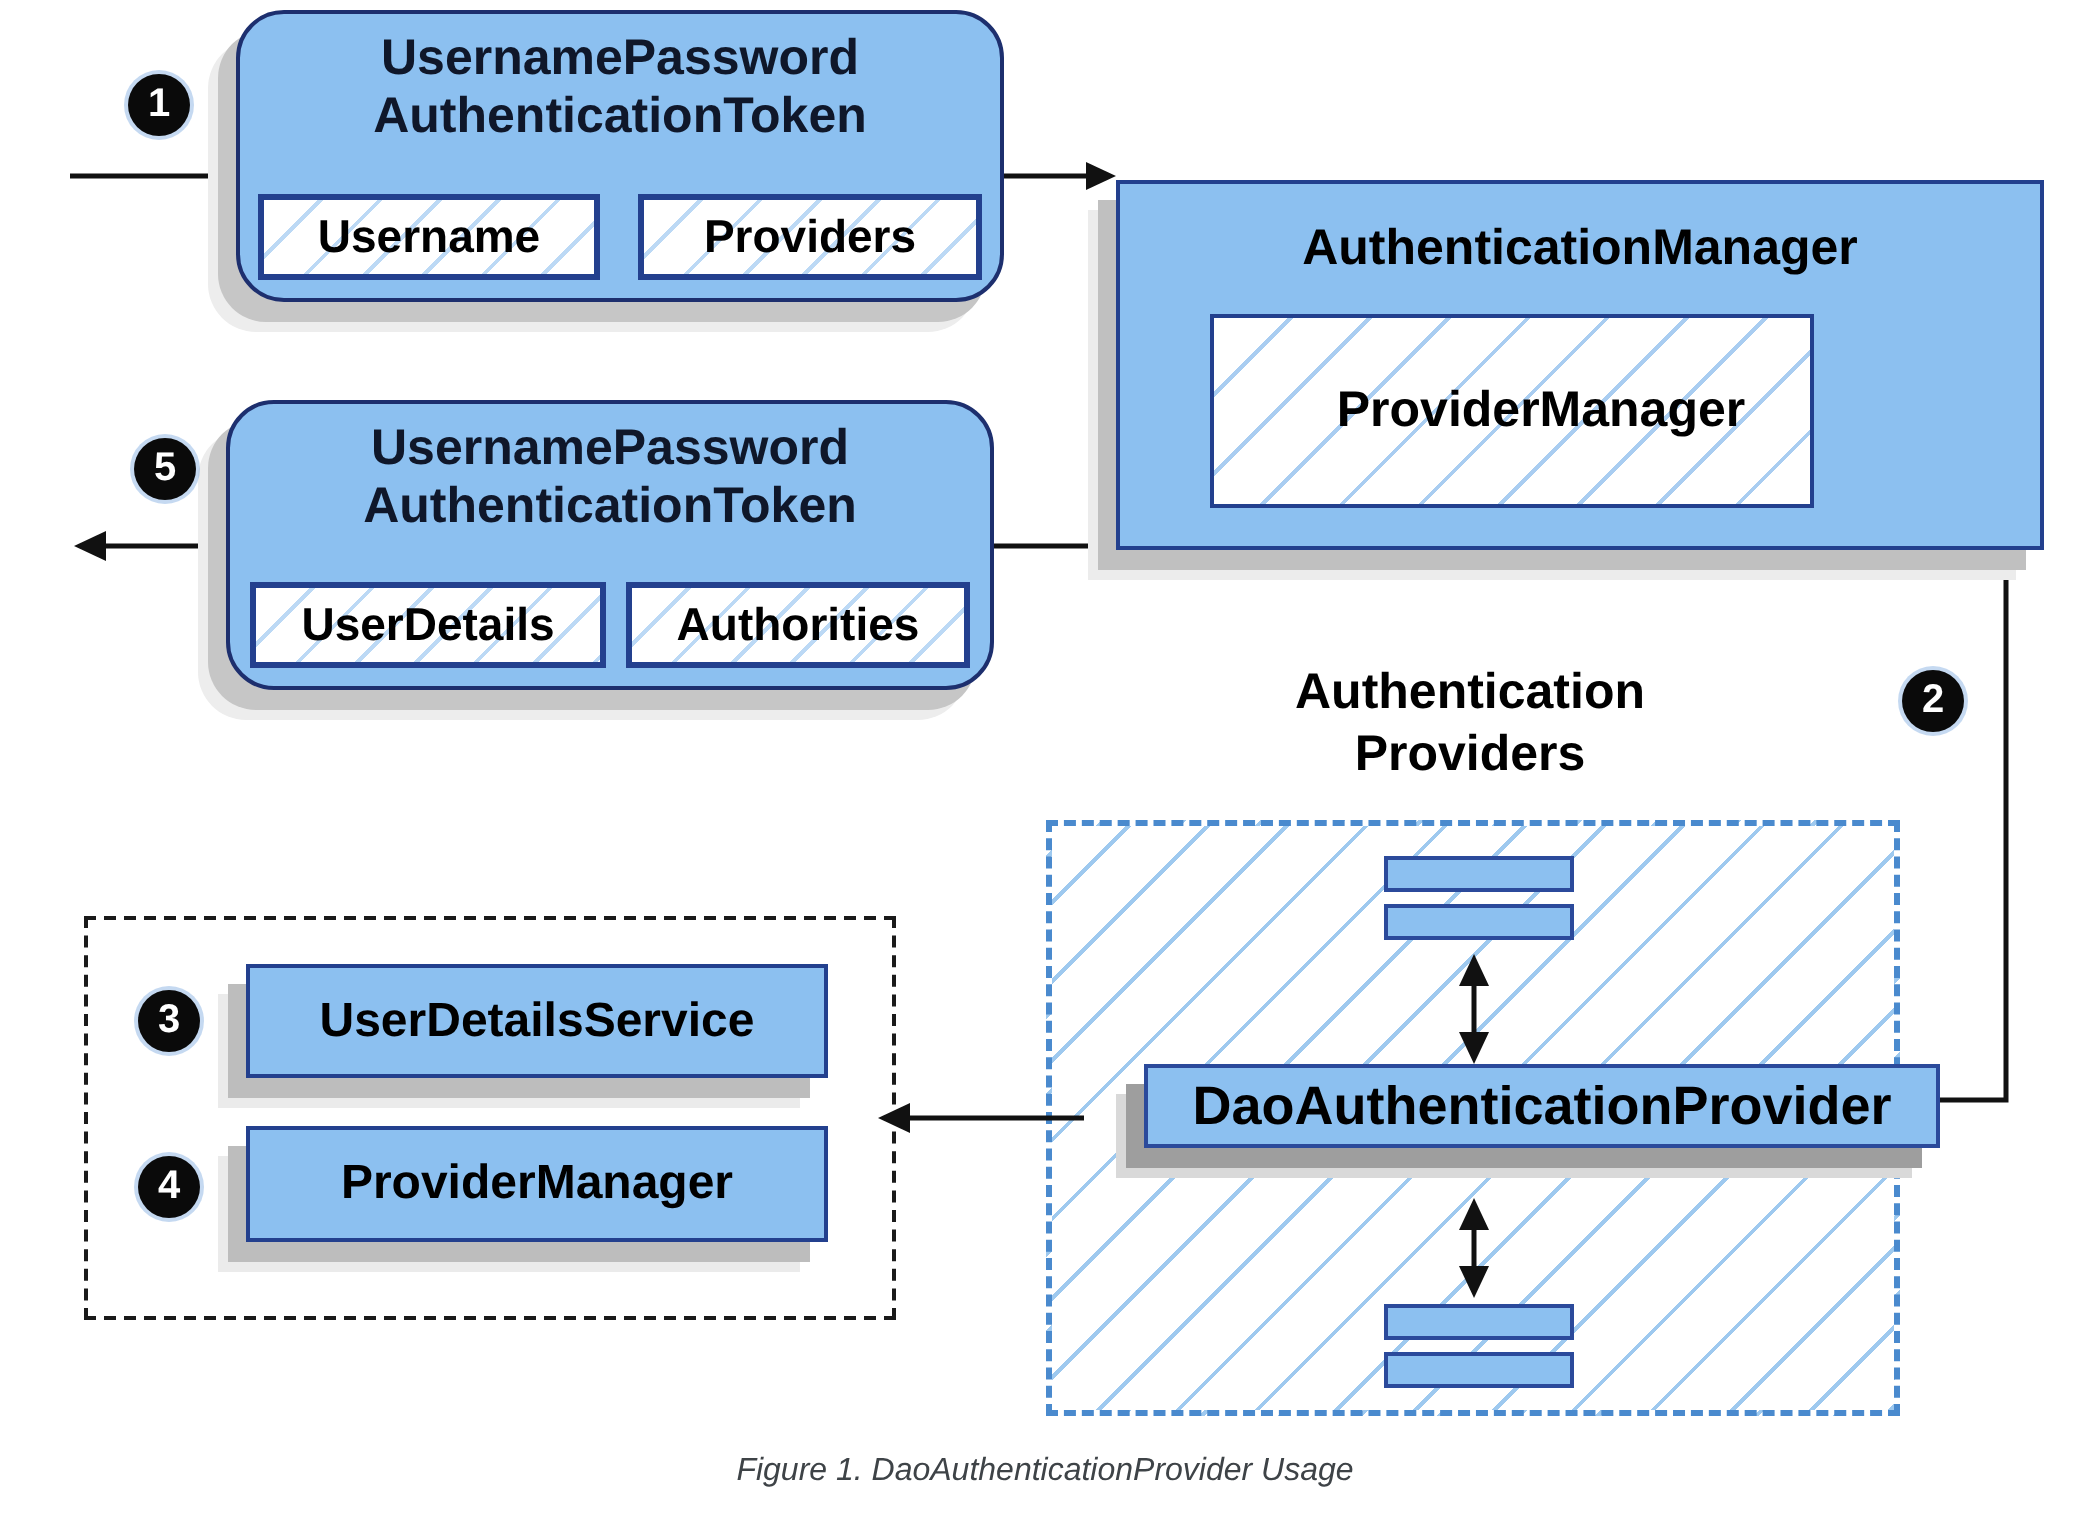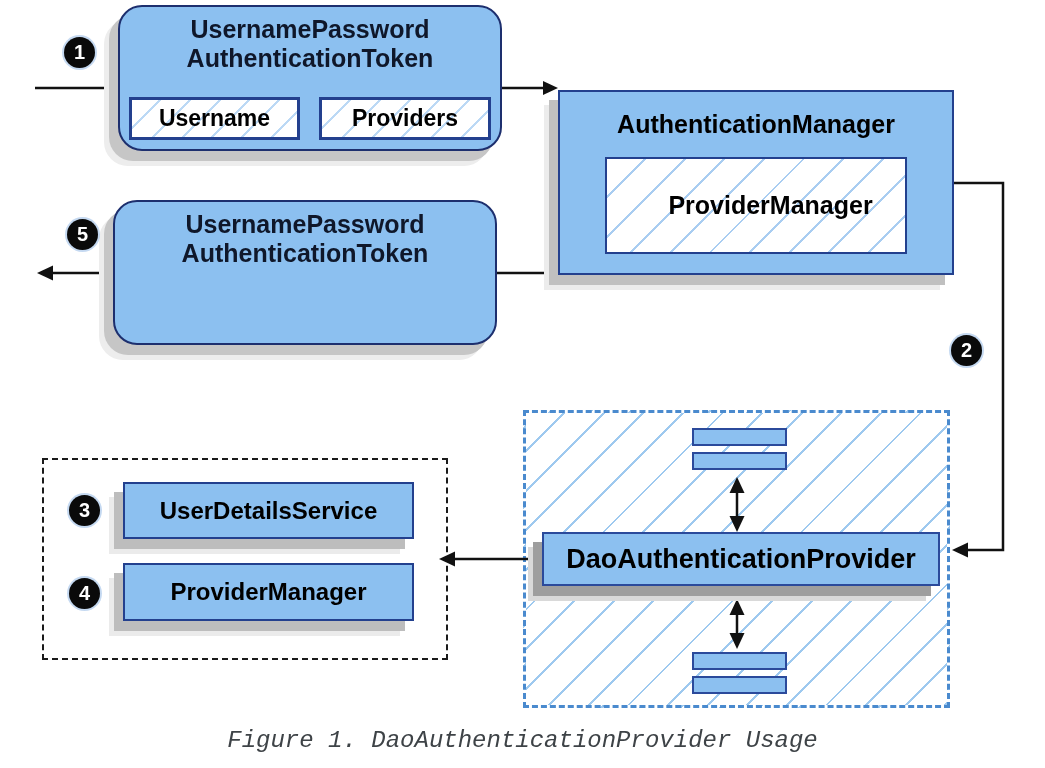--- a/index.html
+++ b/index.html
@@ -103,22 +103,22 @@
     color: #000;
   }
   .bar {
     position: absolute;
     width: 95px; height: 18px;
     background: #8cc0f0;
     border: 2px solid #2b4a9b;
   }
   .dao {
     position: absolute;
-    left: 542px; top: 532px;
-    width: 398px; height: 54px;
+    left: 572px; top: 532px;
+    width: 398px; height: 42px;
     background: #8cc0f0;
     border: 2px solid #2b4a9b;
     box-shadow: -9px 10px 0 #9e9e9e, -14px 15px 0 #d9d9d9;
     display: flex;
     align-items: center;
     justify-content: center;
     font-weight: bold;
     font-size: 27px;
     color: #000;
   }
@@ -170,32 +170,36 @@
   }
   #connectors path, #connectors line { stroke: #111; stroke-width: 2.5; fill: none; }
   #connectors polygon { fill: #111; stroke: none; }
 
   
   .caption {
     position: absolute;
     left: 0; top: 727px;
     width: 100%;
     text-align: center;
-    font-family: Liberation Mono, monospace;
+    font-family: Liberation Sans, sans-serif;
     font-style: italic;
-    font-size: 24px;
+    font-size: 16px;
     color: #3e4347;
   }
 </style>
 </head>
 <body>
 
 <div id="canvas">
 
   <div class="dashed-blue"></div>
+  <div class="group-title">
+    <div>Authentication</div>
+    <div>Providers</div>
+  </div>
   <div class="bar" style="left:692px; top:428px;"></div>
   <div class="bar" style="left:692px; top:452px;"></div>
   <div class="bar" style="left:692px; top:652px;"></div>
   <div class="bar" style="left:692px; top:676px;"></div>
 
   <div class="dashed-black"></div>
 
   <svg id="connectors">
 
     <line x1="35" y1="88" x2="119" y2="88"></line>
@@ -227,29 +231,33 @@
     <div class="token-title">
       <div>UsernamePassword</div>
       <div>AuthenticationToken</div>
     </div>
     <div class="fields">
       <div class="field" style="width:171px;">Username</div>
       <div class="field" style="width:172px;">Providers</div>
     </div>
   </div>
 
-  <div class="sq-box" style="left:558px; top:90px; width:396px; height:185px;">
+  <div class="sq-box" style="left:558px; top:90px; width:464px; height:185px;">
     <div class="am-title">AuthenticationManager</div>
     <div class="inner-hatch" style="left:45px; top:65px; width:302px; height:97px;">ProviderManager</div>
   </div>
 
   <div class="token" style="left:113px; top:200px; width:384px; height:145px;">
     <div class="token-title">
       <div>UsernamePassword</div>
       <div>AuthenticationToken</div>
+    </div>
+    <div class="fields" style="gap:10px;">
+      <div class="field" style="width:178px;">UserDetails</div>
+      <div class="field" style="width:172px;">Authorities</div>
     </div>
   </div>
 
   <div class="dao">DaoAuthenticationProvider</div>
 
   <div class="dep-box" style="top:482px; height:57px;">UserDetailsService</div>
   <div class="dep-box" style="top:563px; height:58px;">ProviderManager</div>
 
   <div class="badge" style="left:64px; top:37px;">1</div>
   <div class="badge" style="left:951px; top:335px;">2</div>

